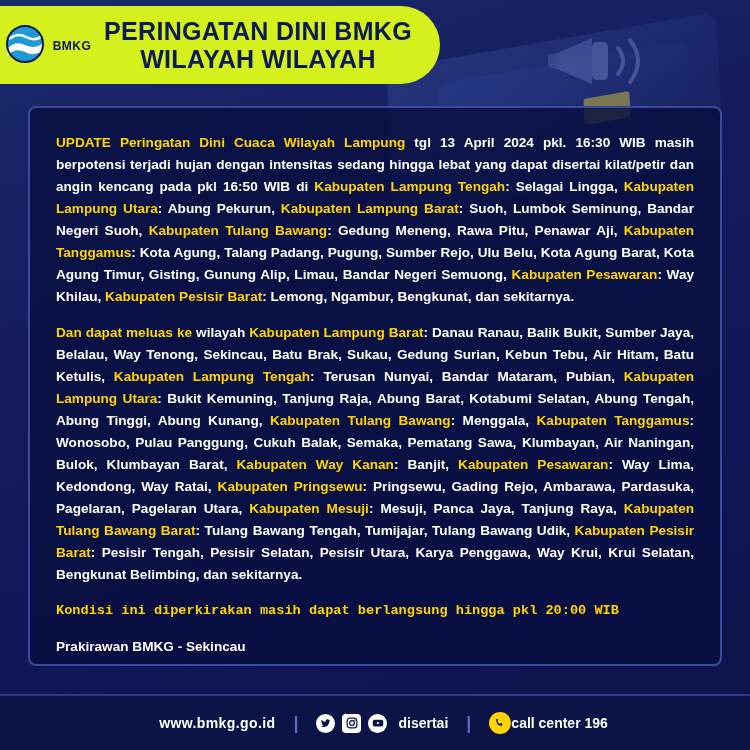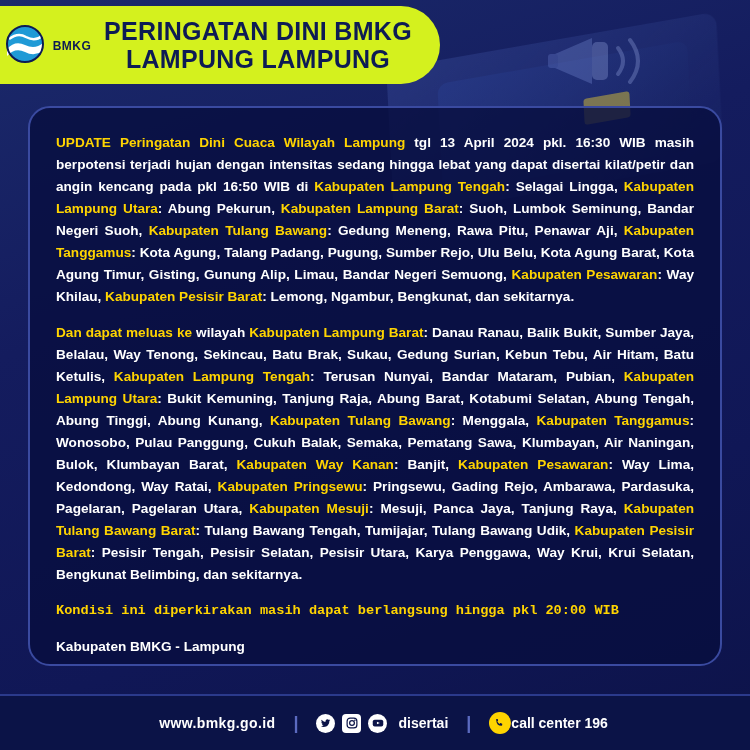--- a/index.html
+++ b/index.html
@@ -88,21 +88,21 @@
     padding-right: 10px;
   }
 
   
   .card {
     position: absolute;
     left: 28px; top: 106px;
     width: 694px; height: 560px;
     background: rgba(8, 14, 62, 0.80);
     border: 2px solid #3a4aa0;
-    border-radius: 22px;
+    border-radius: 8px;
     padding: 24px 26px;
     overflow: hidden;
   }
   .body-text {
     color: #ffffff;
     font-size: 13.6px;
     line-height: 1.62;
     text-align: justify;
     font-weight: bold;
   }
@@ -170,30 +170,30 @@
           <circle cx="28" cy="19" r="18" fill="#1f9ad6"></circle>
           <path d="M10 24 q8 -9 18 -4 q10 5 18 -2 l0 8 q-9 6 -18 1 q-10 -5 -18 4 z" fill="#ffffff"></path>
           <path d="M12 14 q9 -7 17 -2 q9 5 16 -1" stroke="#ffffff" stroke-width="2.5" fill="none"></path>
           <circle cx="28" cy="19" r="18" fill="none" stroke="#0d1b54" stroke-width="2"></circle>
         </svg>
       </div>
       <div class="logo-text">BMKG</div>
     </div>
     <div class="header-title">
       <div>PERINGATAN DINI BMKG</div>
-      <div>LAMPUNG LAMPUNG</div>
+      <div>WILAYAH WILAYAH</div>
     </div>
   </div>
 
   <div class="card">
     <div class="body-text">
       <p><span class="hl">UPDATE Peringatan Dini Cuaca Wilayah Lampung</span><span> tgl 13 April 2024 pkl. 16:30 WIB masih berpotensi terjadi hujan dengan intensitas sedang hingga lebat yang dapat disertai kilat/petir dan angin kencang pada pkl 16:50 WIB di </span><span class="hl">Kabupaten Lampung Tengah</span><span>: Selagai Lingga, </span><span class="hl">Kabupaten Lampung Utara</span><span>: Abung Pekurun, </span><span class="hl">Kabupaten Lampung Barat</span><span>: Suoh, Lumbok Seminung, Bandar Negeri Suoh, </span><span class="hl">Kabupaten Tulang Bawang</span><span>: Gedung Meneng, Rawa Pitu, Penawar Aji, </span><span class="hl">Kabupaten Tanggamus</span><span>: Kota Agung, Talang Padang, Pugung, Sumber Rejo, Ulu Belu, Kota Agung Barat, Kota Agung Timur, Gisting, Gunung Alip, Limau, Bandar Negeri Semuong, </span><span class="hl">Kabupaten Pesawaran</span><span>: Way Khilau, </span><span class="hl">Kabupaten Pesisir Barat</span><span>: Lemong, Ngambur, Bengkunat, dan sekitarnya.</span></p>
       <p><span class="hl">Dan dapat meluas ke</span><span> wilayah </span><span class="hl">Kabupaten Lampung Barat</span><span>: Danau Ranau, Balik Bukit, Sumber Jaya, Belalau, Way Tenong, Sekincau, Batu Brak, Sukau, Gedung Surian, Kebun Tebu, Air Hitam, Batu Ketulis, </span><span class="hl">Kabupaten Lampung Tengah</span><span>: Terusan Nunyai, Bandar Mataram, Pubian, </span><span class="hl">Kabupaten Lampung Utara</span><span>: Bukit Kemuning, Tanjung Raja, Abung Barat, Kotabumi Selatan, Abung Tengah, Abung Tinggi, Abung Kunang, </span><span class="hl">Kabupaten Tulang Bawang</span><span>: Menggala, </span><span class="hl">Kabupaten Tanggamus</span><span>: Wonosobo, Pulau Panggung, Cukuh Balak, Semaka, Pematang Sawa, Klumbayan, Air Naningan, Bulok, Klumbayan Barat, </span><span class="hl">Kabupaten Way Kanan</span><span>: Banjit, </span><span class="hl">Kabupaten Pesawaran</span><span>: Way Lima, Kedondong, Way Ratai, </span><span class="hl">Kabupaten Pringsewu</span><span>: Pringsewu, Gading Rejo, Ambarawa, Pardasuka, Pagelaran, Pagelaran Utara, </span><span class="hl">Kabupaten Mesuji</span><span>: Mesuji, Panca Jaya, Tanjung Raya, </span><span class="hl">Kabupaten Tulang Bawang Barat</span><span>: Tulang Bawang Tengah, Tumijajar, Tulang Bawang Udik, </span><span class="hl">Kabupaten Pesisir Barat</span><span>: Pesisir Tengah, Pesisir Selatan, Pesisir Utara, Karya Penggawa, Way Krui, Krui Selatan, Bengkunat Belimbing, dan sekitarnya.</span></p>
       <p class="note">Kondisi ini diperkirakan masih dapat berlangsung hingga pkl 20:00 WIB</p>
-      <p class="sign">Kabupaten BMKG - Lampung</p>
+      <p class="sign">Prakirawan BMKG - Sekincau</p>
     </div>
   </div>
 
   <div class="footer">
     <span class="footer-web">www.bmkg.go.id</span>
     <span class="sep">|</span>
     <span class="social">
       <span class="sicon circle">
         <svg width="12" height="12" viewBox="0 0 16 16">
             <path d="M14 4.2c-.5.2-1 .4-1.5.4.5-.3.9-.8 1.1-1.4-.5.3-1.1.5-1.7.7-.5-.5-1.2-.8-1.9-.8-1.4 0-2.6 1.2-2.6 2.6 0 .2 0 .4.1.6-2.2-.1-4.1-1.2-5.4-2.8-.2.4-.4.8-.4 1.3 0 .9.5 1.7 1.2 2.2-.4 0-.8-.1-1.2-.3 0 1.3.9 2.3 2.1 2.6-.2.1-.5.1-.7.1-.2 0-.3 0-.5-.1.3 1 1.3 1.8 2.4 1.8-.9.7-2 1.1-3.2 1.1h-.6c1.2.7 2.5 1.1 3.9 1.1 4.7 0 7.3-3.9 7.3-7.3v-.3c.5-.4.9-.9 1.3-1.4z" fill="#0b1347"></path>

